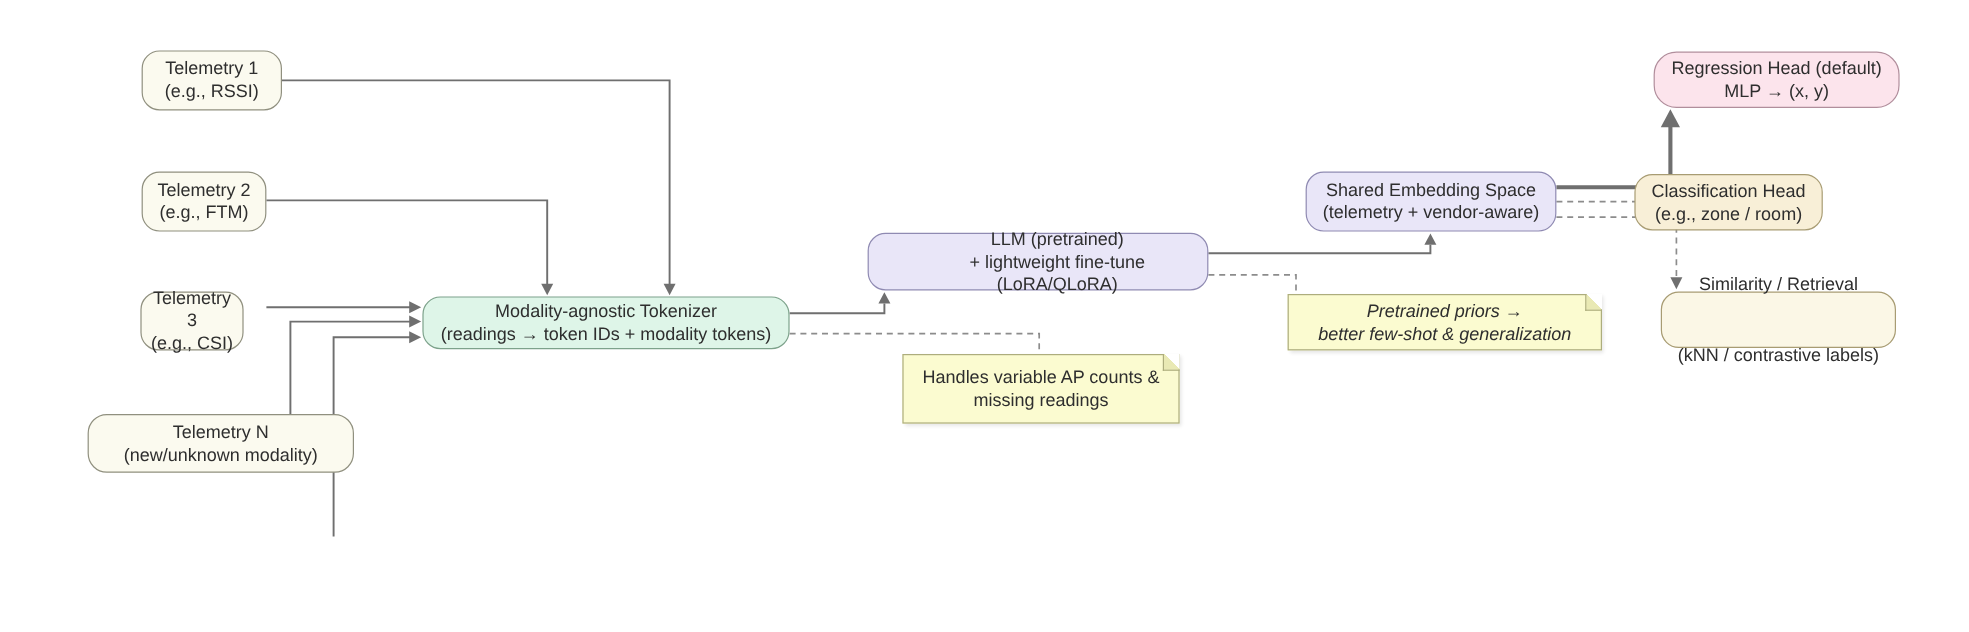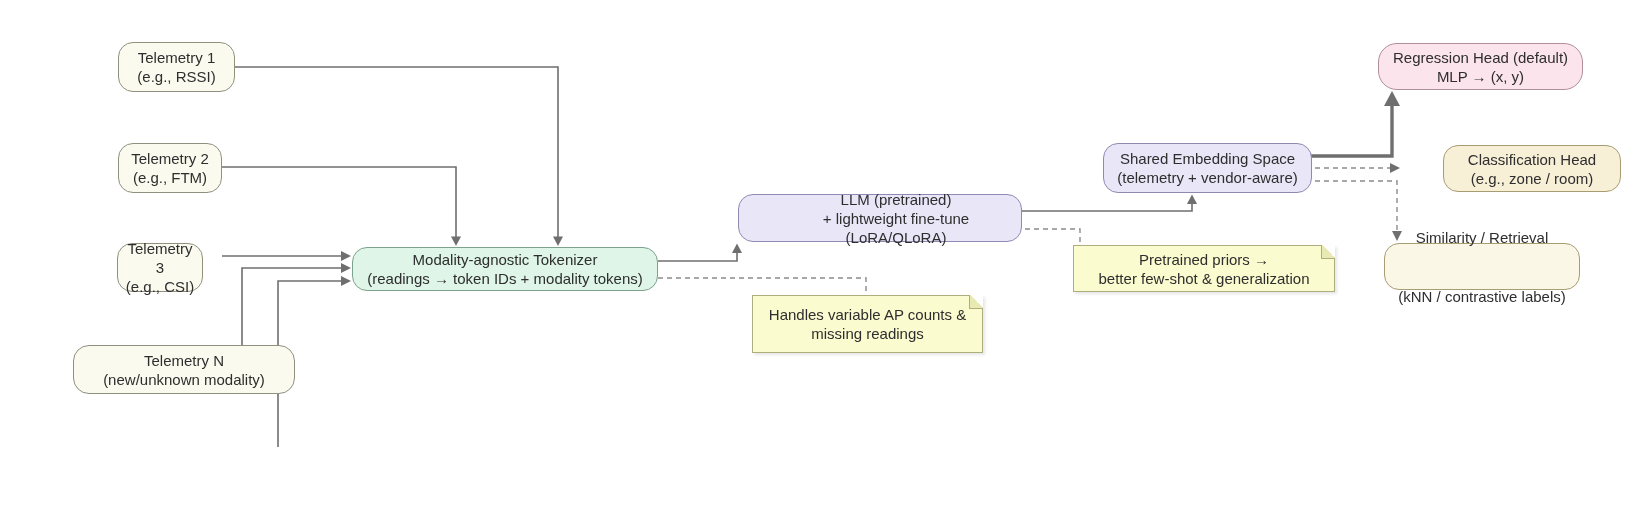--- a/index.html
+++ b/index.html
@@ -23,21 +23,21 @@
     border-radius: 15px;
     border: 1.4px solid #8c8c8c;
     font-size: 15px;
     line-height: 19px;
     color: #2e2e2e;
     padding: 2px 4px;
   }
   .cream    { background: #fbfaef; border-color: #90907f; }
   .blue     { background: #d9eafa; border-color: #7e95aa; }
   .mint     { background: #def5e8; border-color: #7da28b; }
-  .lavender { background: #e9e6f8; border-color: #8f8ab2; margin-left: 15px; }
+  .lavender { background: #e9e6f8; border-color: #8f8ab2; }
   .pink     { background: #fce4ec; border-color: #b18e9c; }
   .tan      { background: #f8efd7; border-color: #a89c73; }
   .tanlight { background: #fbf7e6; border-color: #a89c73; }
   .note {
     border-radius: 0;
     border: 1px solid #adad7d;
     background: #fbfbd0;
     box-shadow: 2px 2px 3px rgba(0,0,0,0.10);
   }
   .fold {
@@ -155,35 +155,35 @@
   <div class="node lavender" style="left:1088px; top:143px; width:209px; height:50px;">
     <span>Shared Embedding Space</span>
     <span>(telemetry + vendor-aware)</span>
   </div>
 
   <div class="node pink" style="left:1378px; top:43px; width:205px; height:47px;border-radius:19px;">
     <span>Regression Head (default)</span>
     <span>MLP → (x, y)</span>
   </div>
 
-  <div class="node tan" style="left:1443px; top:145px; width:178px; height:47px;">
+  <div class="node tan" style="left:1362px; top:145px; width:157px; height:47px;">
     <span>Classification Head</span>
     <span>(e.g., zone / room)</span>
   </div>
 
   <div class="node tanlight" style="left:1384px; top:243px; width:196px; height:47px;gap:40px;">
     <span>Similarity / Retrieval</span>
     <span>(kNN / contrastive labels)</span>
   </div>
 
   <div class="node note" style="left:752px; top:295px; width:231px; height:58px;">
     <span class="fold"></span>
     <span>Handles variable AP counts &amp;</span>
     <span>missing readings</span>
   </div>
 
-  <div class="node note" style="left:1073px; top:245px; width:262px; height:47px;">
+  <div class="node note" style="left:1073px; top:245px; width:262px; height:47px;font-style:italic;">
     <span class="fold"></span>
     <span>Pretrained priors →</span>
     <span>better few-shot &amp; generalization</span>
   </div>
 
 </div>
 
 </body></html>

